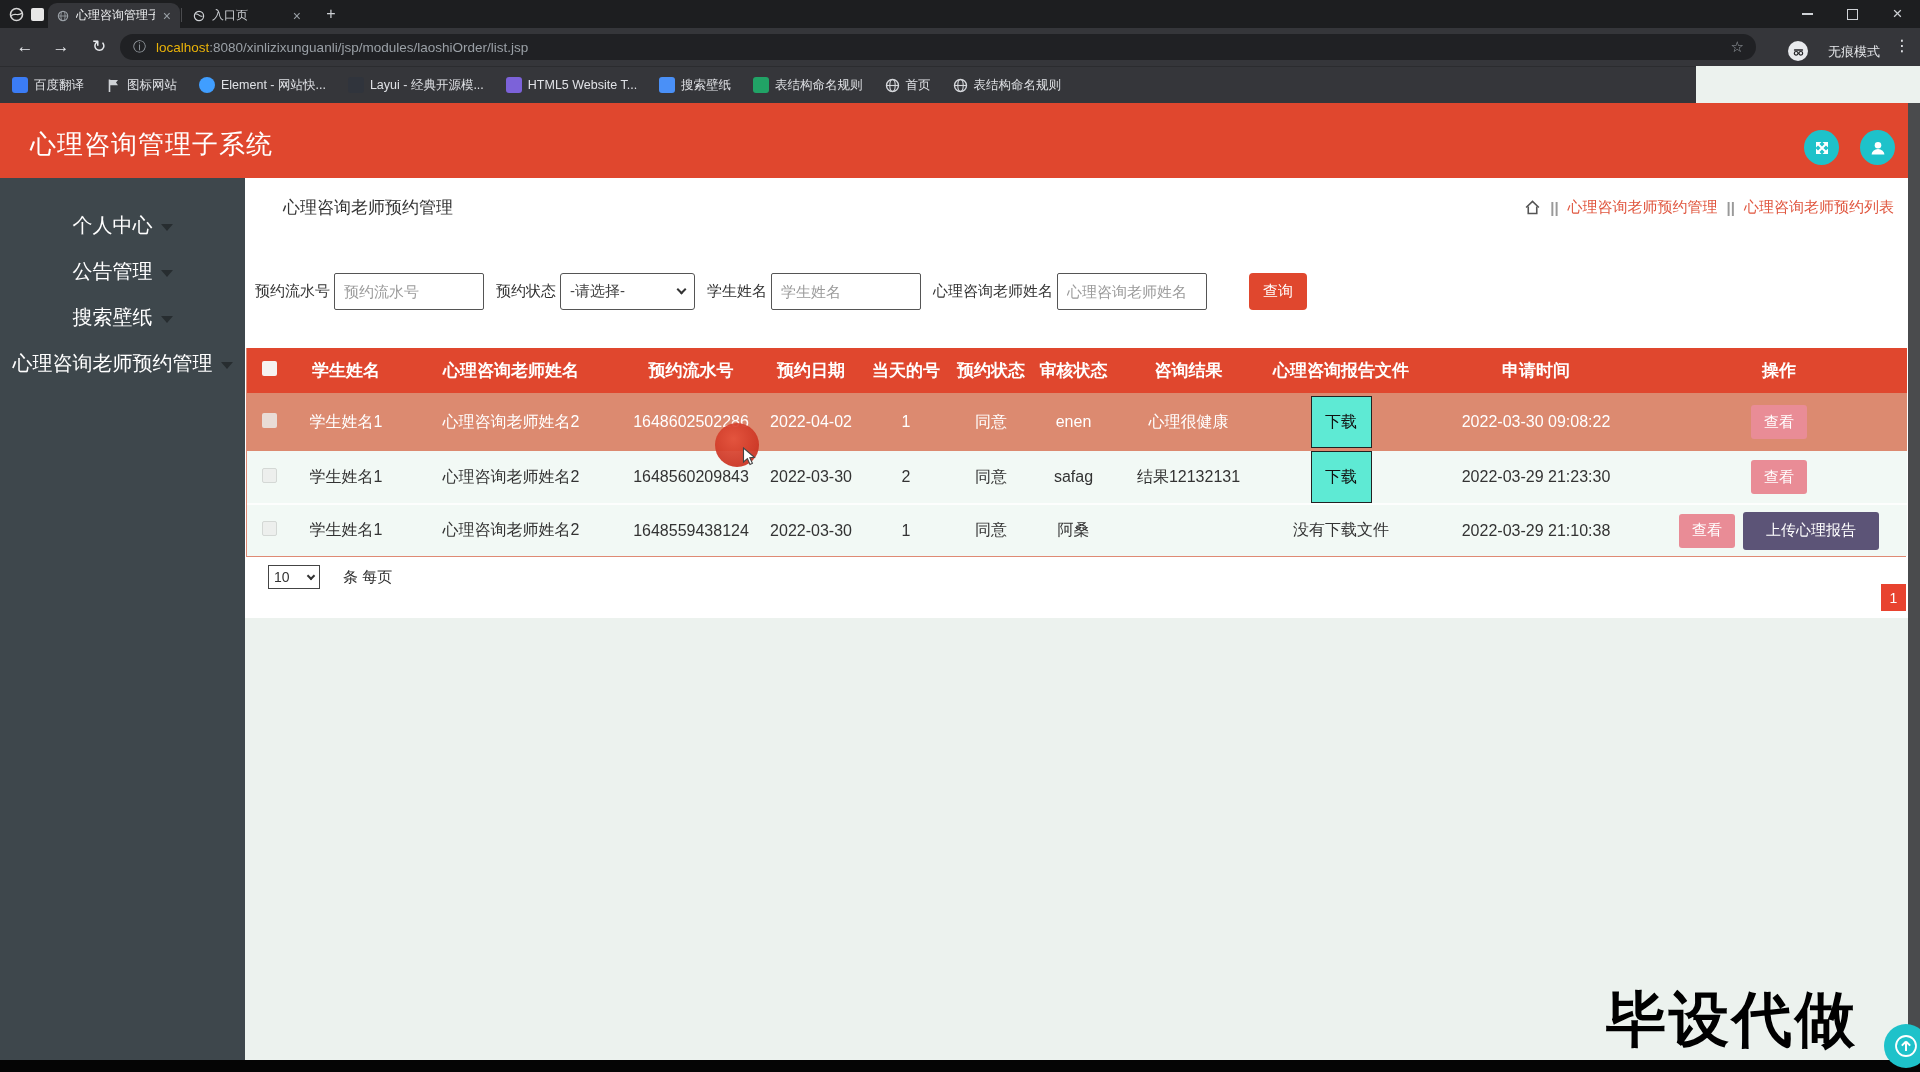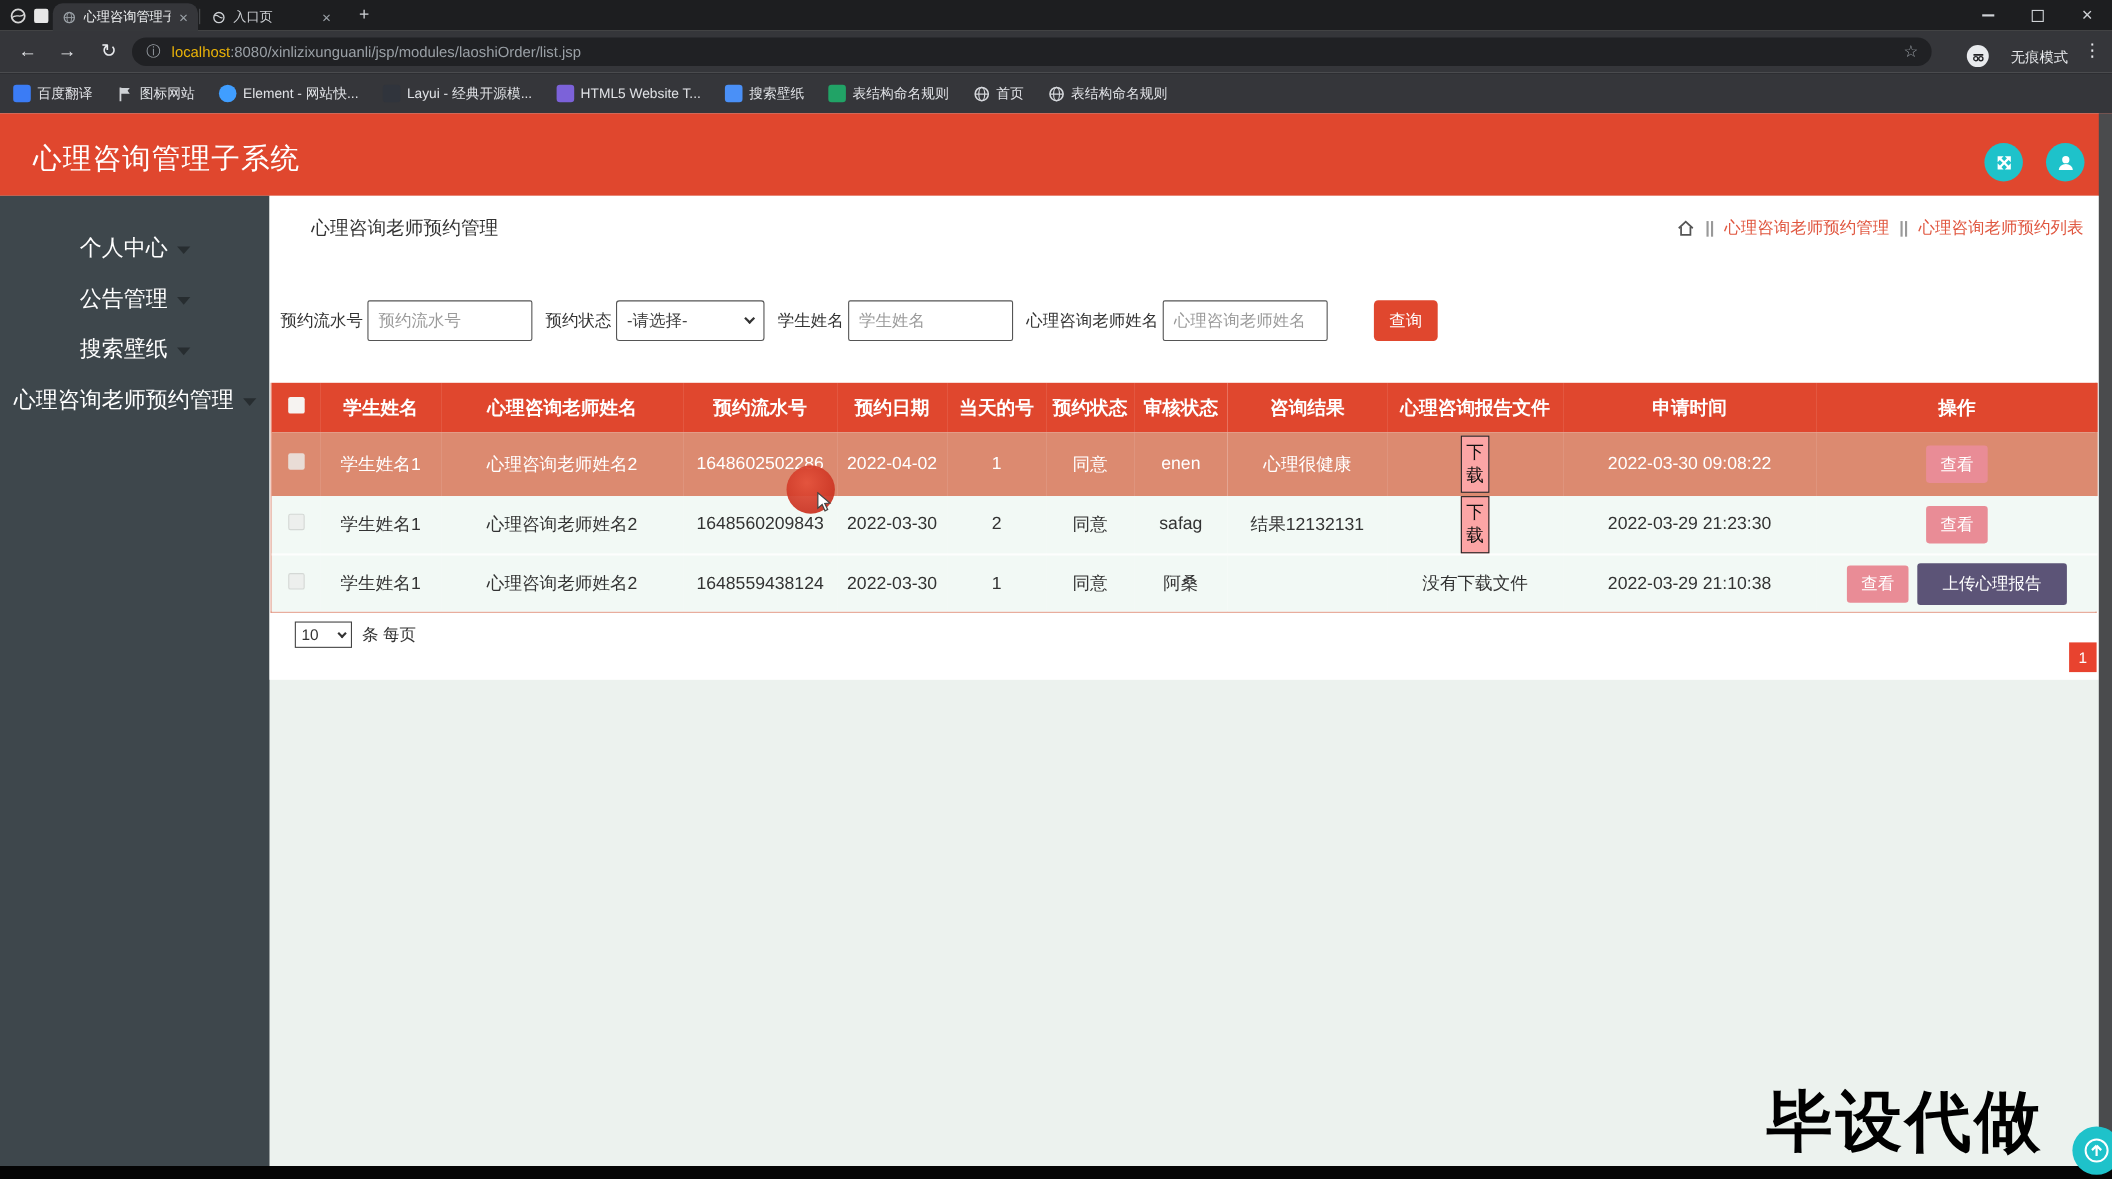--- a/index.html
+++ b/index.html
@@ -37,21 +37,21 @@
   .url-host { color:#eab308; }
   .url-path { color:#9aa0a6; }
   .url-star { margin-left:auto; margin-right:12px; color:#9aa0a6; font-size:15px; }
   .url-star::before { content:"☆"; }
   .incog { position:absolute; right:40px; top:5px; height:28px; display:flex; align-items:flex-end; gap:20px; }
   .incog-circle { width:20px; height:20px; border-radius:50%; background:#e8eaed; display:flex; align-items:center; justify-content:center; }
   .incog-label { color:#e8eaed; font-size:13px; }
   .menu-dots { position:absolute; right:10px; top:8px; color:#e8eaed; font-size:16px; }
   .menu-dots::before { content:"⋮"; }
 
-  .bookmarks { position:absolute; left:0; top:66px; width:1920px; height:37px; background:#35363a; border-top:1px solid #2b2c2f; display:flex; align-items:center; padding-left:12px; gap:22px; }
+  .bookmarks { position:absolute; left:0; top:66px; width:1696px; height:37px; background:#35363a; border-top:1px solid #2b2c2f; display:flex; align-items:center; padding-left:12px; gap:22px; }
   .bm { display:flex; align-items:center; gap:6px; font-size:12.5px; color:#e0e2e6; white-space:nowrap; }
   .bm-ic { width:16px; height:16px; border-radius:3px; display:inline-block; flex:none; }
   .ic-baidu { background:#3b7cf5; } .ic-element { background:#409eff; border-radius:50%; }
   .ic-layui { background:#30343c; } .ic-html5 { background:#7c62d9; }
   .ic-wall { background:#4a90f7; } .ic-green { background:#21a366; }
 
   
   .appheader { position:absolute; left:0; top:103px; width:1920px; height:75px; background:#e0472e; }
   .apptitle { position:absolute; left:30px; top:24px; font-size:26px; color:#fff; letter-spacing:1px; }
   .hbtn { position:absolute; top:130px; width:35px; height:35px; border-radius:50%; background:#1ec2ca; display:flex; align-items:center; justify-content:center; }
@@ -83,29 +83,29 @@
   table { width:100%; border-collapse:collapse; table-layout:fixed; }
   thead th { background:#e0472e; color:#fff; height:45px; font-size:17px; font-weight:bold; text-align:center; }
   tbody td { text-align:center; font-size:16px; vertical-align:middle; }
   tr.r1 { background:#dc8a70; color:#fff; height:58px; }
   tr.r2 { background:#f2f9f5; color:#333; height:53px; border-bottom:2px solid #fdfefd; }
   tr.r3 { background:#f2f9f5; color:#333; height:52px; }
   .cb { display:inline-block; width:15px; height:15px; border-radius:2px; }
   .cb-h { background:#f6f3f1; }
   .cb-1 { background:#e9dcd6; }
   .cb-23 { background:#edefed; border:1px solid #d4d8d5; }
-  .dl-btn { width:26px; height:52px; background:#fca5a5; border:1px solid #222; color:#111; font-size:16px; font-family:Liberation Mono, monospace; cursor:pointer; }
+  .dl-btn { width:61px; height:52px; background:#5eead4; border:1px solid #222; color:#111; font-size:16px; font-family:Liberation Mono, monospace; cursor:pointer; }
   .view-btn { width:56px; height:34px; background:#e98c96; color:#fff; border:none; border-radius:3px; font-size:15px; font-family:inherit; cursor:pointer; }
   .upload-btn { height:38px; background:#5c5477; color:#fff; border:none; border-radius:3px; font-size:15px; padding:0 23px; margin-left:8px; font-family:inherit; cursor:pointer; }
 
   
   .pager { position:absolute; left:268px; top:565px; display:flex; align-items:center; font-size:15px; color:#333; }
   .size-select { width:52px; height:24px; border:1.5px solid #444; background:#fff; display:flex; align-items:center; justify-content:space-between; padding:0 5px; font-size:14px; }
   .size-select .chev { width:6px; height:6px; margin-top:-3px; }
-  .per-page { margin-left:9px;text-align:center; }
+  .per-page { margin-left:23px;text-align:center; }
   .page-btn { position:absolute; left:1881px; top:584px; width:25px; height:27px; background:#e8432f; color:#fff; display:flex; align-items:center; justify-content:center; font-size:14px; }
 
   
   .scrollbar { position:absolute; left:1908px; top:103px; width:12px; height:957px; background:#4a4b4d; }
   .watermark { position:absolute; right:62px; top:980px; font-size:60px; font-weight:900; color:#000; letter-spacing:3px; white-space:nowrap; }
   .backtop { position:absolute; left:1884px; top:1024px; width:44px; height:44px; border-radius:50%; background:#1ec2ca; display:flex; align-items:center; justify-content:center; z-index:6; }
   .bottomstrip { position:absolute; left:0; top:1060px; width:1920px; height:12px; background:#050505; }
   .cursor-dot { position:absolute; left:715px; top:423px; width:44px; height:44px; border-radius:50%; background:radial-gradient(circle at 42% 36%, #e4503a 0%, #c8301f 80%); opacity:.93; z-index:5; }
   .cursor-arrow { position:absolute; left:742px; top:447px; z-index:6; }
 </style>

